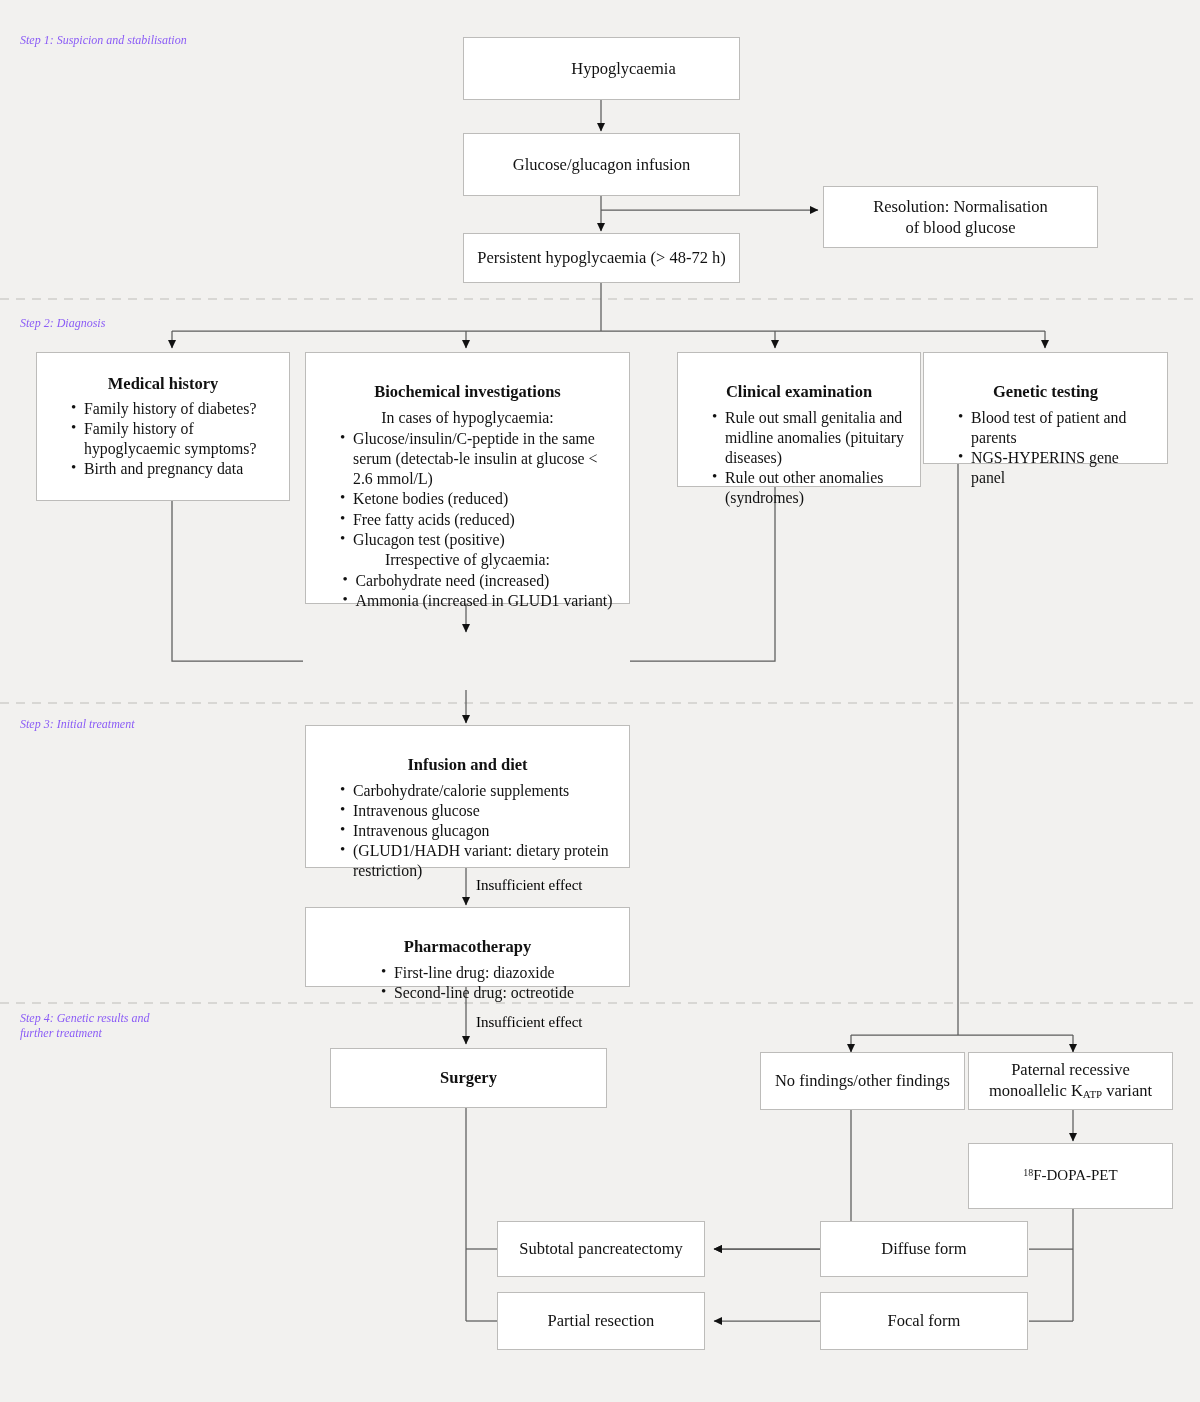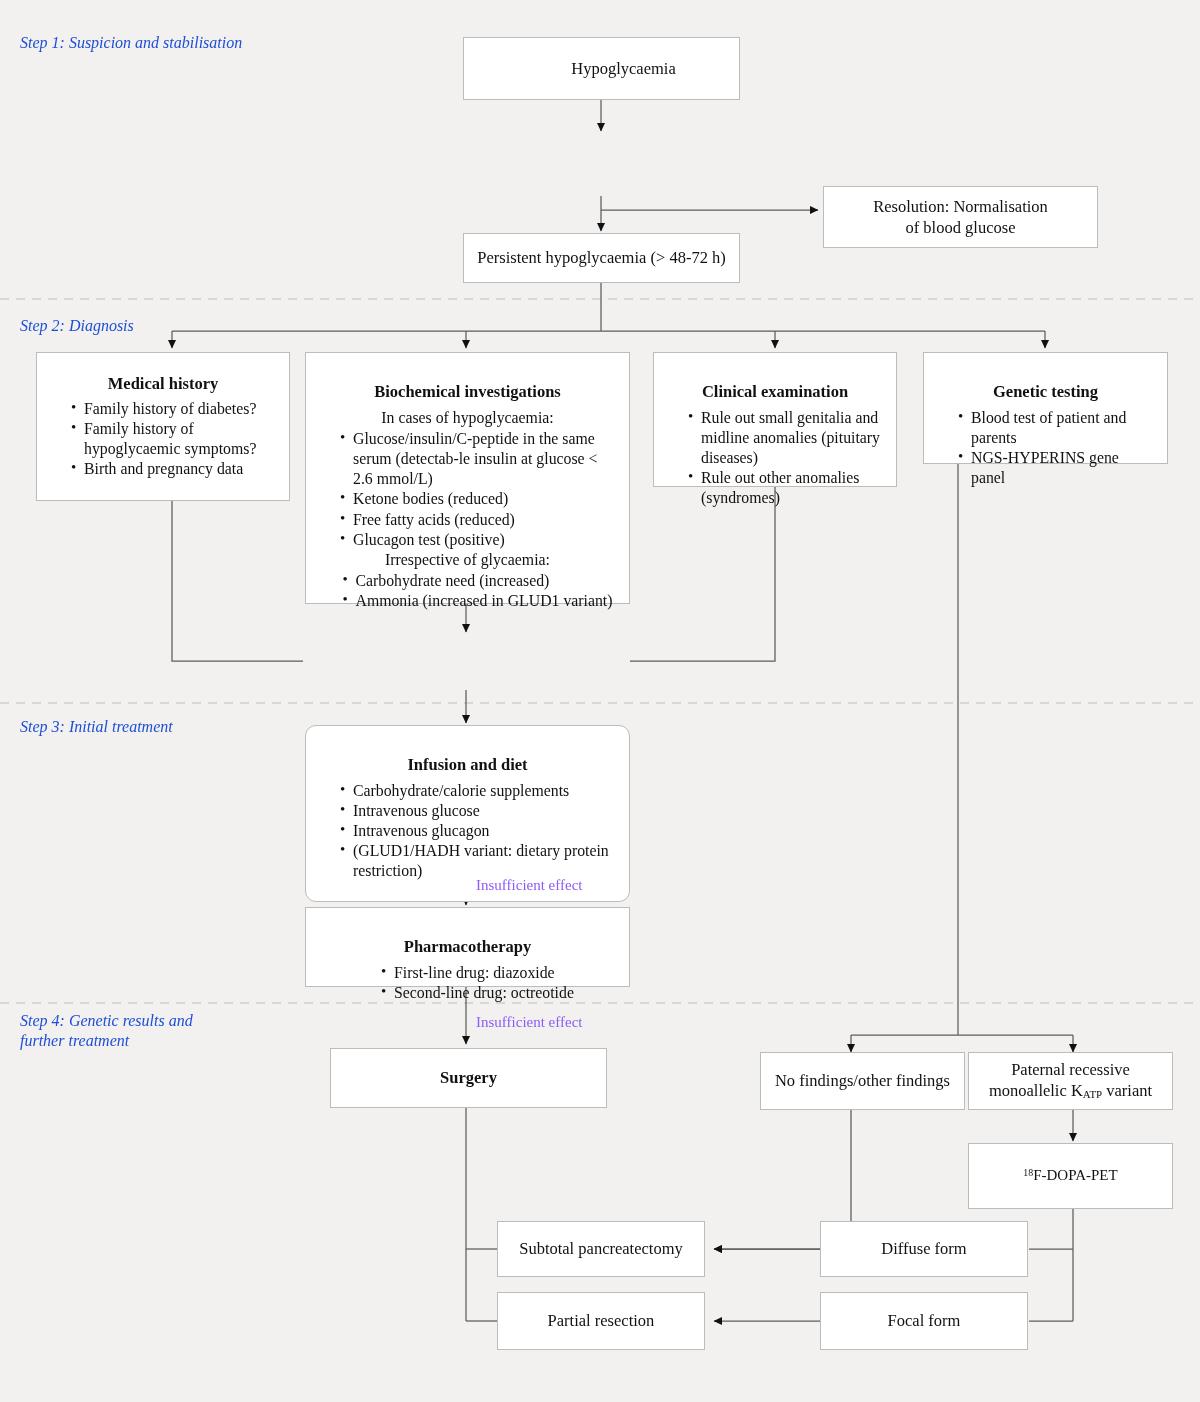--- a/index.html
+++ b/index.html
@@ -9,23 +9,23 @@
     font-family:"Liberation Serif","DejaVu Serif",serif;
     color:#111;
     overflow:hidden;
   }
   #stage{position:relative;width:1200px;height:1402px;}
   #wires{position:absolute;left:0;top:0;width:1200px;height:1402px;}
 
   .step-label{
     position:absolute;
     font-style:italic;
-    font-size:16px;
+    font-size:12px;
     line-height:1.25;
-    color:#1d4ed8;
+    color:#8b5cf6;
     white-space:pre-line;
   }
 
   .node{
     position:absolute;
     background:#ffffff;
     border:1px solid #bdbcba;
     box-sizing:border-box;
     display:flex;
     flex-direction:column;
@@ -62,21 +62,21 @@
     left:0;top:-1px;
     font-size:15px;
   }
   .gap{height:9px;}
   .pad{padding:29px 14px;align-items:center;}
 
   .edge-label{
     position:absolute;
     font-size:15px;
     line-height:1.2;
-    color:#8b5cf6;
+    color:#000000;
     white-space:nowrap;
   }
   sub{font-size:.66em;vertical-align:-0.22em;}
   sup{font-size:.66em;vertical-align:0.42em;}
 </style>
 </head>
 <body>
 
 <div id="stage">
 
@@ -143,20 +143,23 @@
   <div class="step-label" style="left:20px;top:33px;">Step 1: Suspicion and stabilisation</div>
   <div class="step-label" style="left:20px;top:316px;">Step 2: Diagnosis</div>
   <div class="step-label" style="left:20px;top:717px;">Step 3: Initial treatment</div>
   <div class="step-label" style="left:20px;top:1011px;">Step 4: Genetic results and
 further treatment</div>
 
   <div class="node center" style="left:463px;top:37px;width:277px;height:63px;padding-left:44px;">
     <div class="plain">Hypoglycaemia</div>
   </div>
 
+  <div class="node center" style="left:463px;top:133px;width:277px;height:63px;">
+    <div class="plain">Glucose/glucagon infusion</div>
+  </div>
 
   <div class="node center" style="left:463px;top:233px;width:277px;height:50px;">
     <div class="plain">Persistent hypoglycaemia (&gt; 48-72 h)</div>
   </div>
 
   <div class="node center" style="left:823px;top:186px;width:275px;height:62px;">
     <div class="plain" style="white-space:pre-line;">Resolution: Normalisation
 of blood glucose</div>
   </div>
 
@@ -179,38 +182,38 @@
       <li>Glucagon test (positive)</li>
     </ul>
     <div class="gap"></div>
     <div class="lead">Irrespective of glycaemia:</div>
     <ul class="blist">
       <li>Carbohydrate need (increased)</li>
       <li>Ammonia (increased in GLUD1 variant)</li>
     </ul>
   </div>
 
-  <div class="node pad" style="left:653px;top:352px;width:244px;height:135px;justify-content:flex-start;">
+  <div class="node pad" style="left:677px;top:352px;width:244px;height:135px;justify-content:flex-start;">
     <div class="ttl">Clinical examination</div>
     <ul class="blist">
       <li>Rule out small genitalia and midline anomalies (pituitary diseases)</li>
       <li>Rule out other anomalies (syndromes)</li>
     </ul>
   </div>
 
   <div class="node pad" style="left:923px;top:352px;width:245px;height:112px;justify-content:flex-start;">
     <div class="ttl">Genetic testing</div>
     <ul class="blist">
       <li>Blood test of patient and parents</li>
       <li>NGS-HYPERINS gene panel</li>
     </ul>
   </div>
 
 
-  <div class="node pad" style="left:305px;top:725px;width:325px;height:177px;justify-content:flex-start;border-radius:11px;">
+  <div class="node pad" style="left:305px;top:725px;width:325px;height:143px;justify-content:flex-start;">
     <div class="ttl">Infusion and diet</div>
     <ul class="blist">
       <li>Carbohydrate/calorie supplements</li>
       <li>Intravenous glucose</li>
       <li>Intravenous glucagon</li>
       <li>(GLUD1/HADH variant: dietary protein restriction)</li>
     </ul>
   </div>
 
   <div class="edge-label" style="left:476px;top:876px;">Insufficient effect</div>

